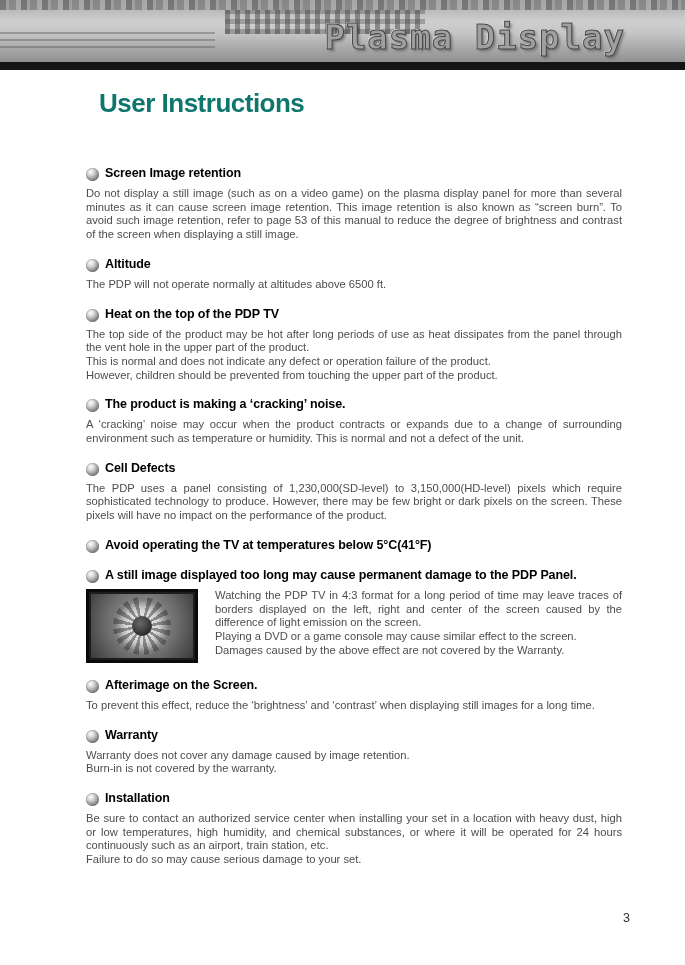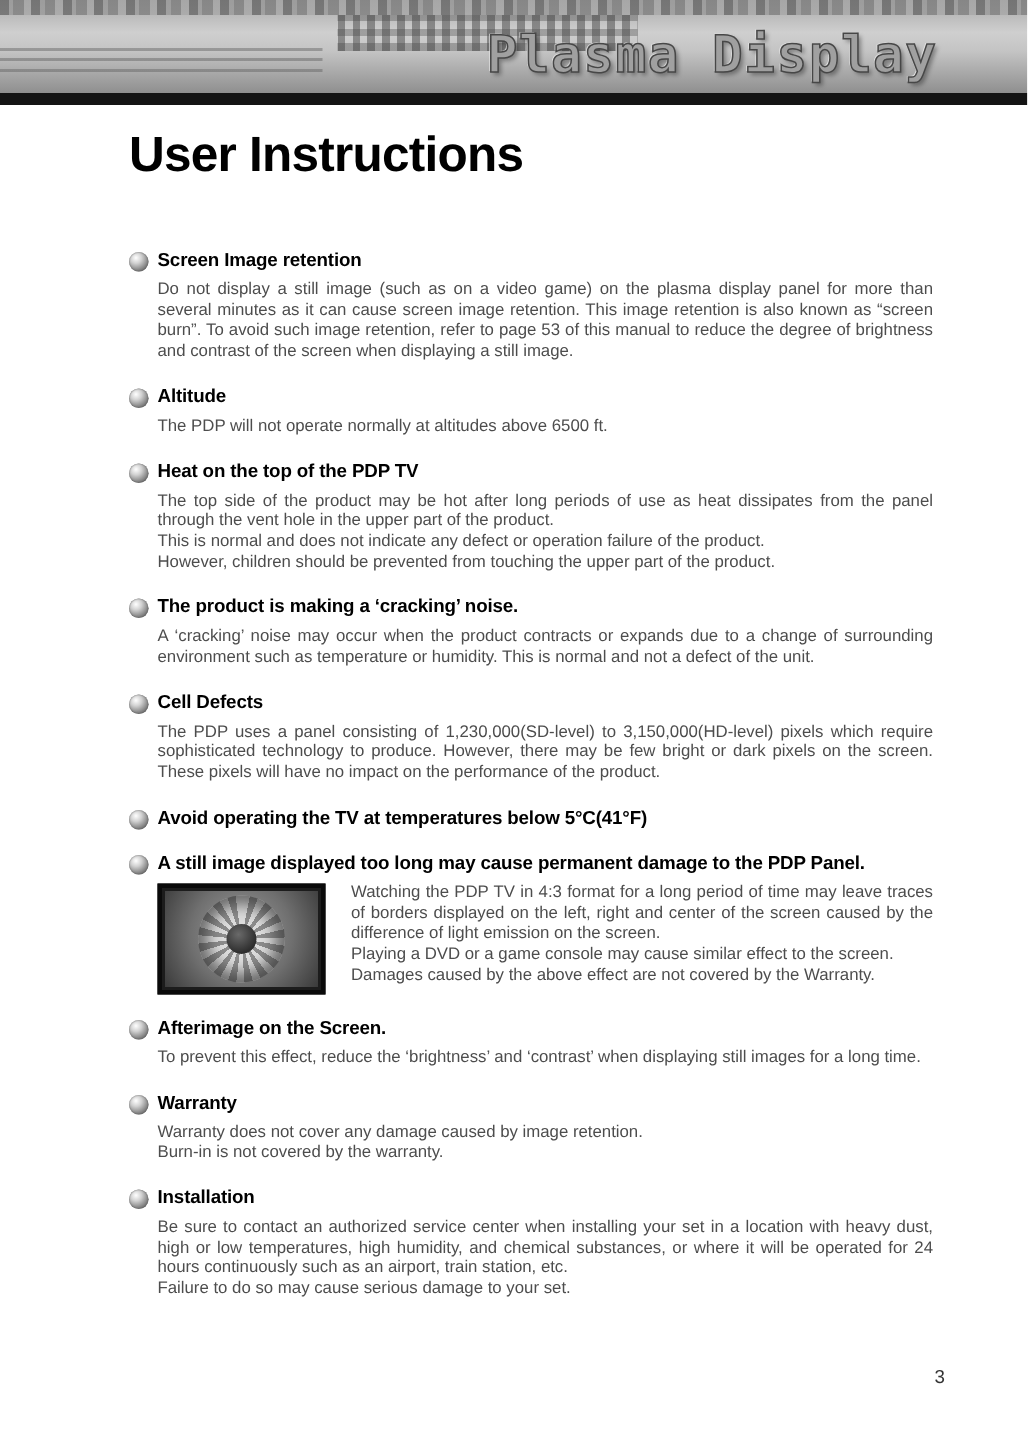--- a/index.html
+++ b/index.html
@@ -38,38 +38,38 @@
     font-weight:bold;font-size:34px;letter-spacing:1px;
     color:#a0a0a0;
     -webkit-text-stroke:1px #474747;
     text-shadow:2px 2px 3px rgba(0,0,0,.35), -1px -1px 0 rgba(235,235,235,.8);
     white-space:nowrap;
   }
   .black-bar{width:100%;height:8px;background:#141414;}
   
   .content{padding:16px 63px 0 86px;}
   h1.page-title{
-    margin:0 0 46px 0;
-    font-size:33px;line-height:34px;
-    font-weight:bold;color:#000000;
+    margin:0 0 46px 13px;
+    font-size:26px;line-height:34px;
+    font-weight:bold;color:#0f766e;
     letter-spacing:-0.5px;
   }
   .section{margin-bottom:15px;}
   .heading-row{display:flex;align-items:flex-end;margin-bottom:6px;}
   .bullet{
     width:13px;height:13px;border-radius:50%;
     margin-right:6px;flex-shrink:0;
     background:radial-gradient(circle at 36% 30%,#ffffff 0%,#d2d2d2 30%,#8e8e8e 62%,#666666 82%,#8c8c8c 100%);
     box-shadow:inset 0 0 1px #4a4a4a;
   }
   h2.heading{
     margin:0;font-size:12.5px;line-height:15px;
     font-weight:bold;color:#000;letter-spacing:-0.1px;
   }
-  .body{margin-left:19px;}
+  .body{}
   .body p{
     margin:0;font-size:11.2px;line-height:13.7px;
     color:#4d4d4d;text-align:justify;
   }
   .body.with-image{display:flex;gap:17px;align-items:flex-start;}
   .img-text{flex:1;}
   
   .tv{
     width:112px;height:74px;flex-shrink:0;box-sizing:border-box;
     border:3px solid #0a0a0a;background:#1c1c1c;padding:2px;

